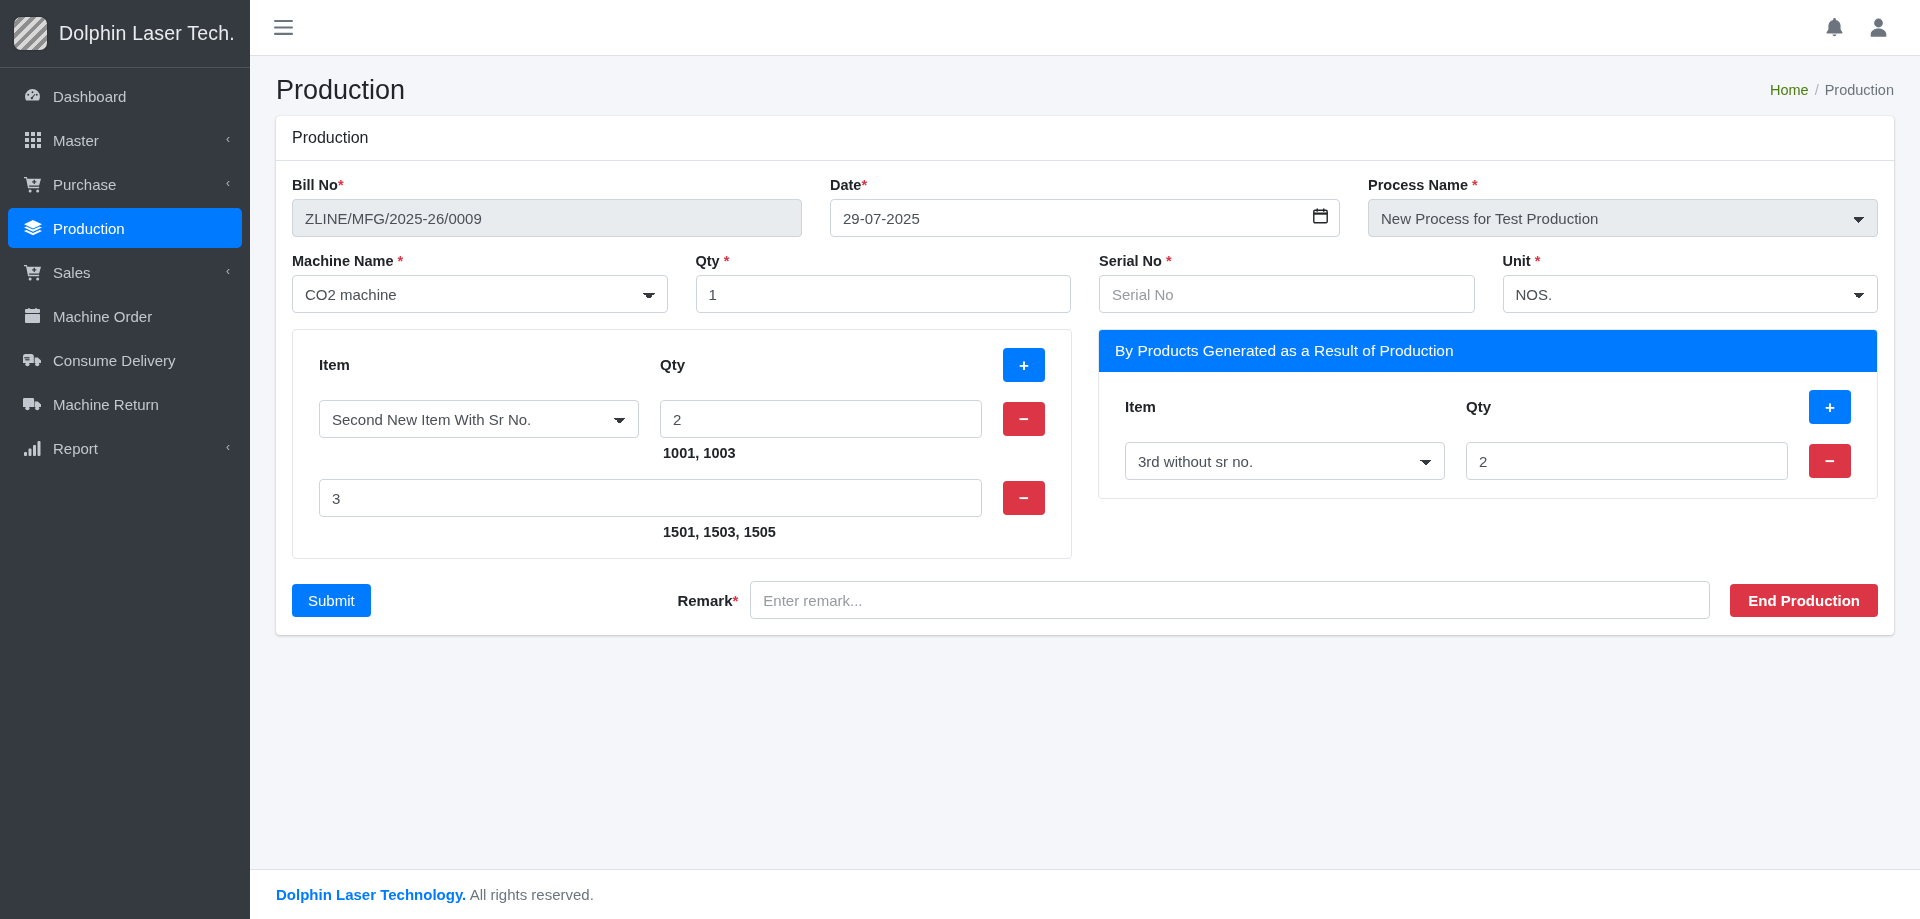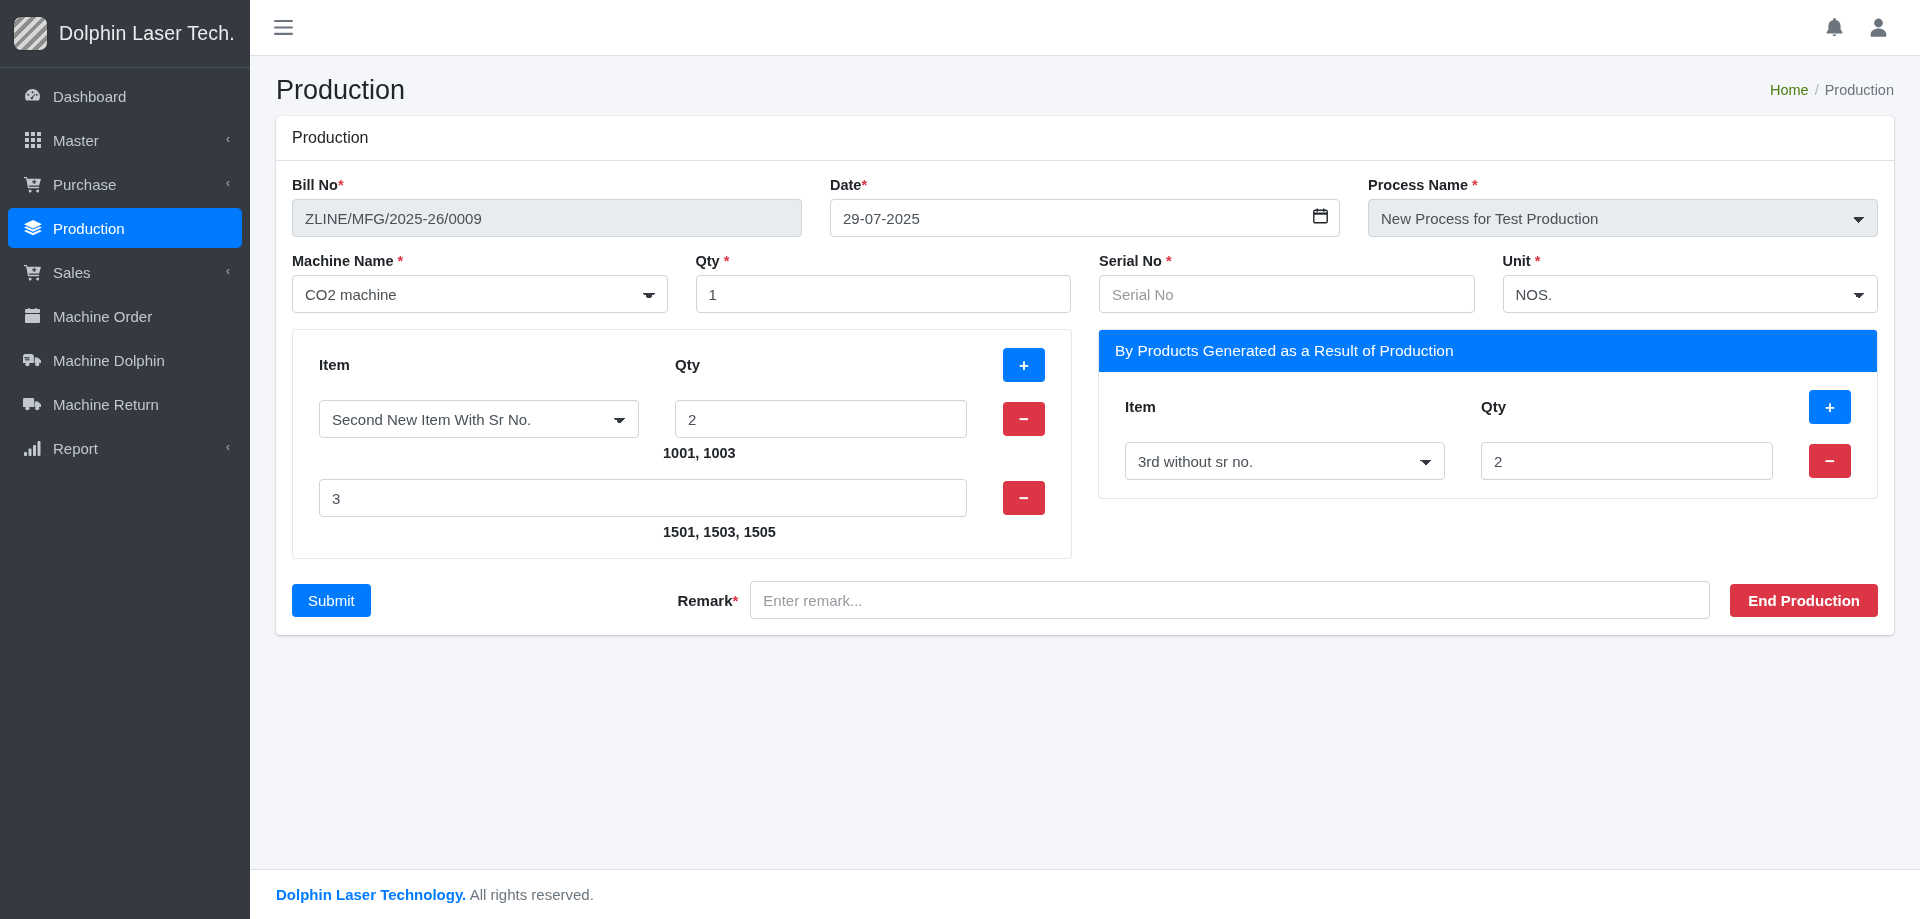--- a/index.html
+++ b/index.html
@@ -141,21 +141,21 @@
   .panel {
     border: 1px solid #e3e6ea; border-radius: 4px;
     background: #fff; overflow: hidden;
   }
   .panel-head {
     background: #007bff; color: #fff;
     padding: 12px 16px; font-size: 15.5px;
   }
   .panel-body { padding: 18px 26px 18px 26px; }
   .prow {
-    display: flex; align-items: center; gap: 0 36px;
+    display: flex; align-items: center; gap: 0 21px;
   }
   .pcol-item { flex: 0 0 320px; width: 320px; }
   .pcol-qty  { flex: 1 1 auto; min-width: 0; }
   .pcol-btn  { flex: 0 0 42px; width: 42px; display:flex; justify-content:flex-end; }
   .phead-label { font-size: 15px; font-weight: bold; color: #212529; }
   .serials {
     font-size: 14.5px; font-weight: bold; color: #212529;
     margin: 7px 0 0 0; padding-left: 0;
   }
   .serial-slot { display:flex; gap: 0 24px; }
@@ -296,21 +296,21 @@
         <span class="nav-ico">
           <svg width="19" height="14" viewBox="0 0 19 14" fill="currentColor">
               <path d="M0 3.2C0 2 1 1 2.2 1h6.4c1.2 0 2.2 1 2.2 2.2V10H0z"></path>
               <path d="M11.6 4.4h3.2L18 7.6V10h-6.4z"></path>
               <circle cx="4.4" cy="11.2" r="2.1"></circle>
               <circle cx="14.2" cy="11.2" r="2.1"></circle>
               <rect x="1.3" y="4.2" width="5.2" height="1.2" fill="#343a40"></rect>
               <rect x="2.2" y="6.2" width="4.3" height="1.2" fill="#343a40"></rect>
             </svg>
         </span>
-        <span class="nav-label">Machine Dolphin</span>
+        <span class="nav-label">Consume Delivery</span>
         <span class="nav-caret"></span>
       </div>
 
       <div class="nav-item">
         <span class="nav-ico">
           <svg width="19" height="14" viewBox="0 0 19 14" fill="currentColor">
               <path d="M0 2.2C0 1.4.6 1 1.3 1h8.4c.8 0 1.4.6 1.4 1.4V10H0z"></path>
               <path d="M11.6 4.4h3.2L18 7.6V10h-6.4z"></path>
               <circle cx="4.4" cy="11.2" r="2.1"></circle>
               <circle cx="14.2" cy="11.2" r="2.1"></circle>

